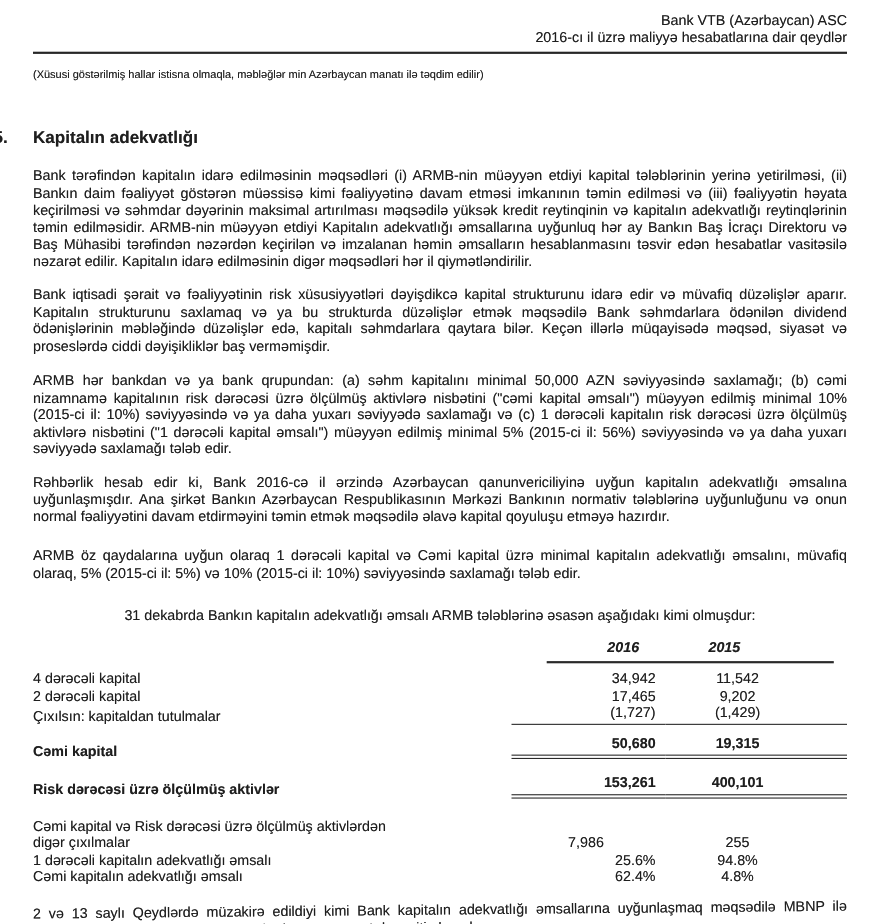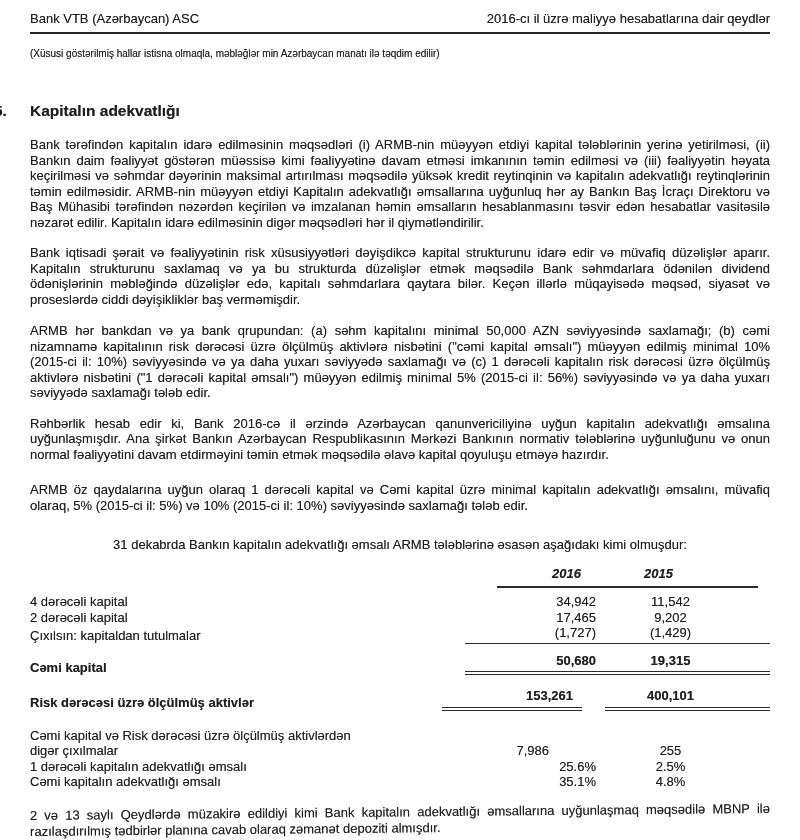--- a/index.html
+++ b/index.html
@@ -21,20 +21,21 @@
     text-shadow: 0 0 0.4px rgba(20,20,20,0.55);
   }
   
   .doc-header {
     display: flex;
     justify-content: space-between;
     align-items: flex-end;
     padding: 11px 0 6px 0;
     border-bottom: 2px solid #262626;
     font-size: 13px;
+    flex-direction: column;
   }
   .subtitle {
     margin-top: 14px;
     font-size: 10px;
   }
   
   .section-heading {
     position: relative;
     margin-top: 43px;
     font-size: 15.5px;
@@ -93,21 +94,21 @@
     padding-bottom: 2px;
   }
   .total-row {
     font-weight: bold;
     margin-top: 9px;
   }
   .total-row .c1, .total-row .c2 {
     border-bottom: 4px double #2a2a2a;
     padding-bottom: 3px;
   }
-  .rwa-row { margin-top: 13px; gap: 23px; }
+  .rwa-row { margin-top: 13px; }
   .gap-above { margin-top: 17px; gap: 47px; }
   .footer-para {
     margin-top: 18px;
     transform: rotate(-0.55deg);
     transform-origin: left center;
   }
 </style>
 </head>
 <body>
 
@@ -173,26 +174,26 @@
 
     <div class="trow gap-above">
       <span class="tlabel">Cəmi kapital və Risk dərəcəsi üzrə ölçülmüş aktivlərdən digər çıxılmalar</span>
       <span class="num c1">7,986</span>
       <span class="num c2">255</span>
     </div>
 
     <div class="trow">
       <span class="tlabel">1 dərəcəli kapitalın adekvatlığı əmsalı</span>
       <span class="num c1">25.6%</span>
-      <span class="num c2">2.5%</span>
+      <span class="num c2">94.8%</span>
     </div>
 
     <div class="trow">
       <span class="tlabel">Cəmi kapitalın adekvatlığı əmsalı</span>
-      <span class="num c1">35.1%</span>
+      <span class="num c1">62.4%</span>
       <span class="num c2">4.8%</span>
     </div>
 
   </div>
 
   <p class="body-text footer-para">2 və 13 saylı Qeydlərdə müzakirə edildiyi kimi Bank kapitalın adekvatlığı əmsallarına uyğunlaşmaq məqsədilə MBNP ilə razılaşdırılmış tədbirlər planına cavab olaraq zəmanət depoziti almışdır.</p>
 
 </div>
 
 </body></html>

